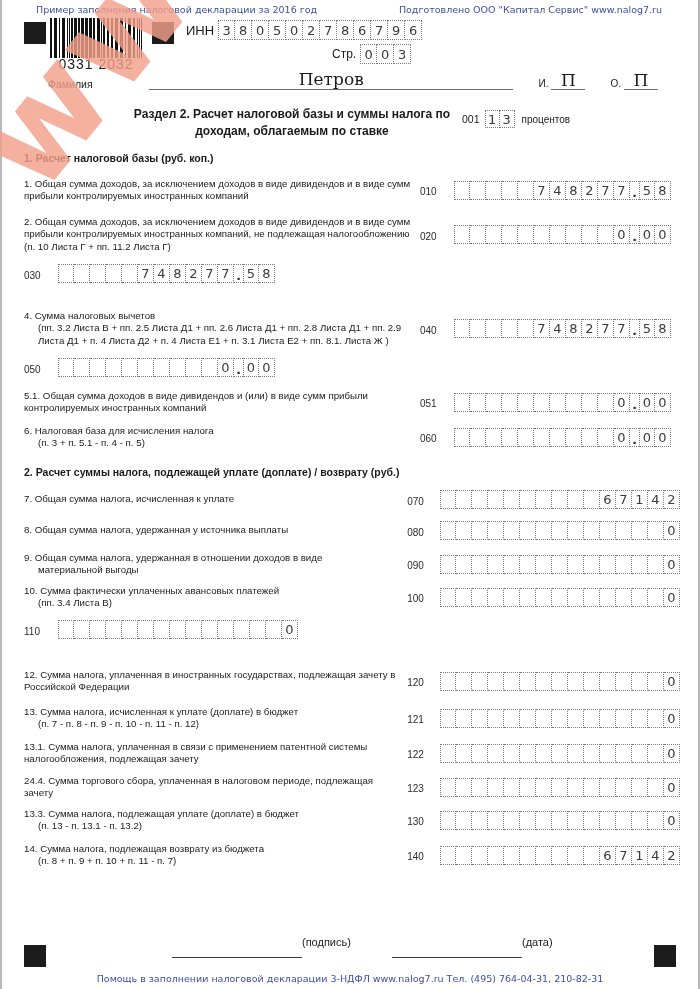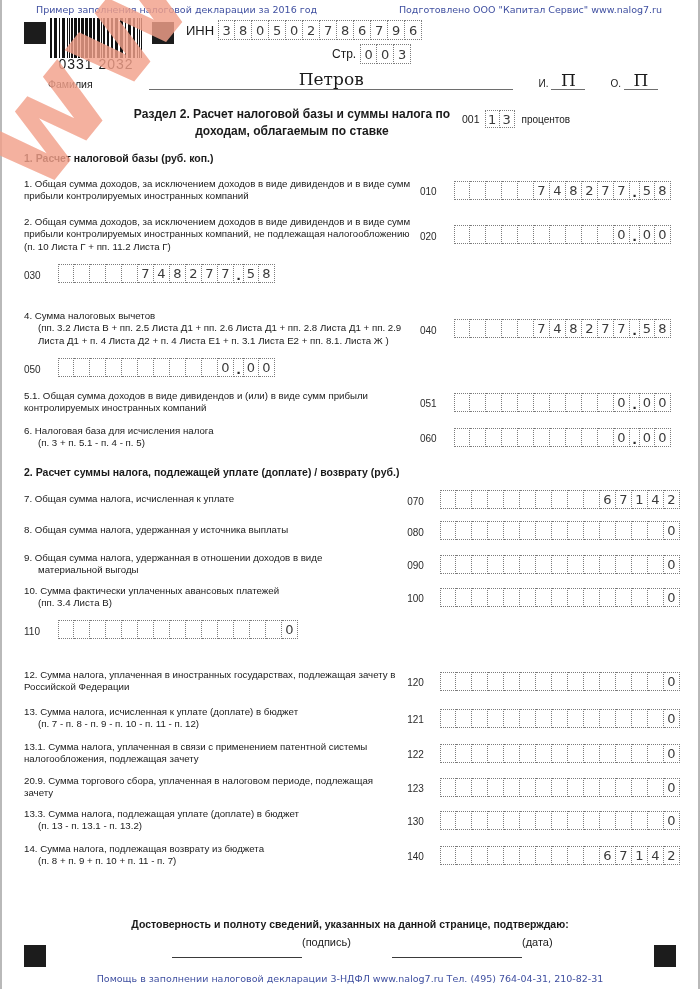--- a/index.html
+++ b/index.html
@@ -627,21 +627,21 @@
             <span class="cell" style="width: 16px; height: 19px; font-size: 13px;"></span>
             <span class="cell" style="width: 16px; height: 19px; font-size: 13px;"></span>
             <span class="cell" style="width: 16px; height: 19px; font-size: 13px;"></span>
             <span class="cell" style="width: 16px; height: 19px; font-size: 13px;"></span>
             <span class="cell" style="width: 16px; height: 19px; font-size: 13px;">0</span>
           </span>
         </div>
       </div>
       <div class="row" style="top: 775px;">
         <div class="txt">
-          <span class="sub0">20.9. Сумма торгового сбора, уплаченная в налоговом периоде, подлежащая зачету</span>
+          <span class="sub0">24.4. Сумма торгового сбора, уплаченная в налоговом периоде, подлежащая зачету</span>
         </div>
         <div class="code">123</div>
         <div class="val money">
           <span class="cells">
             <span class="cell" style="width: 16px; height: 19px; font-size: 13px;"></span>
             <span class="cell" style="width: 16px; height: 19px; font-size: 13px;"></span>
             <span class="cell" style="width: 16px; height: 19px; font-size: 13px;"></span>
             <span class="cell" style="width: 16px; height: 19px; font-size: 13px;"></span>
             <span class="cell" style="width: 16px; height: 19px; font-size: 13px;"></span>
             <span class="cell" style="width: 16px; height: 19px; font-size: 13px;"></span>
@@ -704,21 +704,20 @@
             <span class="cell" style="width: 16px; height: 19px; font-size: 13px;">6</span>
             <span class="cell" style="width: 16px; height: 19px; font-size: 13px;">7</span>
             <span class="cell" style="width: 16px; height: 19px; font-size: 13px;">1</span>
             <span class="cell" style="width: 16px; height: 19px; font-size: 13px;">4</span>
             <span class="cell" style="width: 16px; height: 19px; font-size: 13px;">2</span>
           </span>
         </div>
       </div>
     </div>
 
-  <div class="confirm">Достоверность и полноту сведений, указанных на данной странице, подтверждаю:</div>
   <div class="sign-row">
     <span class="sign-lbl" style="left:150px;top:0;">(подпись)</span>
     <span class="sign-lbl" style="left:370px;top:0;">(дата)</span>
     <span class="sign-line" style="left:20px;top:20px;width:130px;"></span>
     <span class="sign-line" style="left:240px;top:20px;width:130px;"></span>
   </div>
 
   <div class="footer-note">Помощь в заполнении налоговой декларации 3-НДФЛ www.nalog7.ru Тел. (495) 764-04-31, 210-82-31</div>
 
   <div class="watermark" style="color: rgb(242, 160, 138);">www.nalog7.ru</div>

